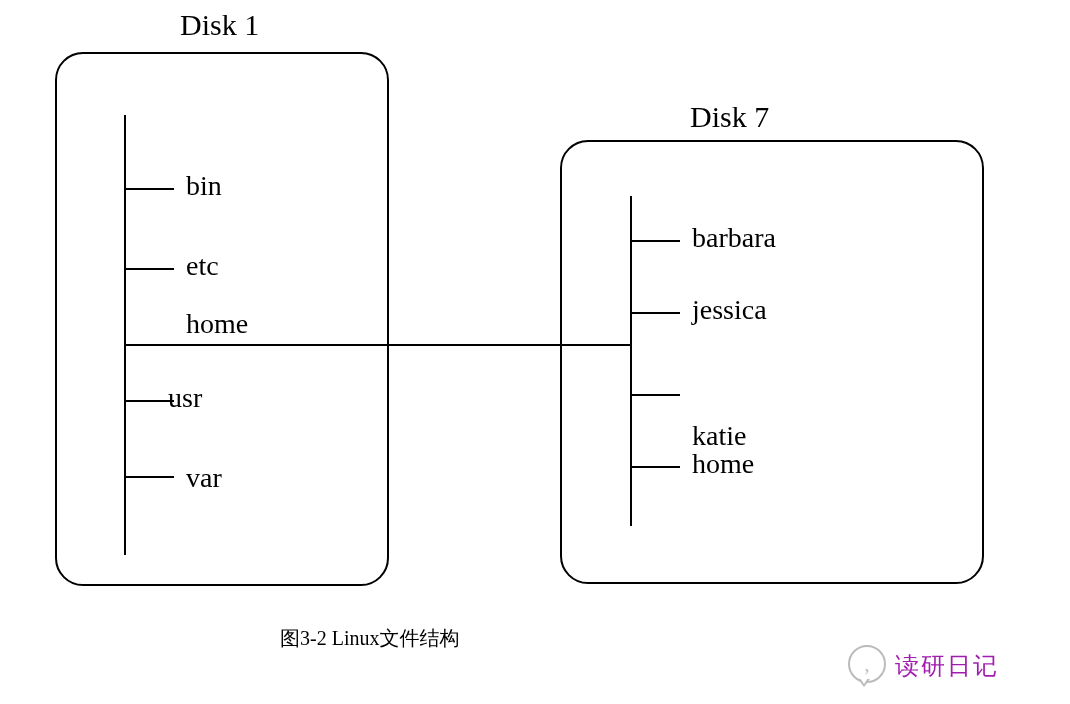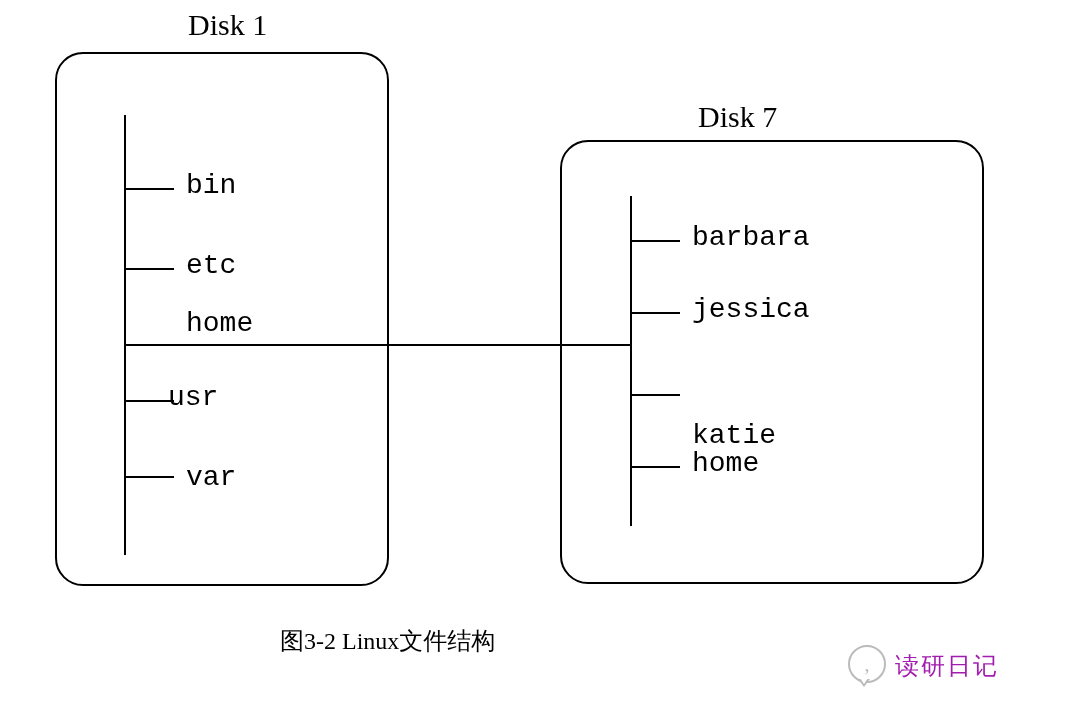--- a/index.html
+++ b/index.html
@@ -14,21 +14,20 @@
   .canvas {
     position: relative;
     width: 1070px;
     height: 704px;
   }
   
   .disk-title {
     position: absolute;
     font-size: 30px;
     font-family: "Times New Roman", serif;
-    margin-left: 8px;
   }
   
   .disk-box {
     position: absolute;
     border: 2px solid #000;
     border-radius: 28px;
     background: transparent;
   }
   
   .spine {
@@ -39,33 +38,33 @@
   
   .tick {
     position: absolute;
     height: 0;
     border-top: 2px solid #000;
   }
   
   .leaf {
     position: absolute;
     font-size: 28px;
-    font-family: Liberation Mono, monospace;
+    font-family: Liberation Serif, serif;
     text-align: right;
   }
   
   .connector {
     position: absolute;
     height: 0;
     border-top: 2px solid #000;
   }
   
   .caption {
     position: absolute;
-    font-size: 24px;
+    font-size: 20px;
   }
   
   .wm-bubble {
     position: absolute;
     width: 34px;
     height: 34px;
     border: 2px solid #bbb;
     border-radius: 50%;
     display: flex;
     align-items: center;

